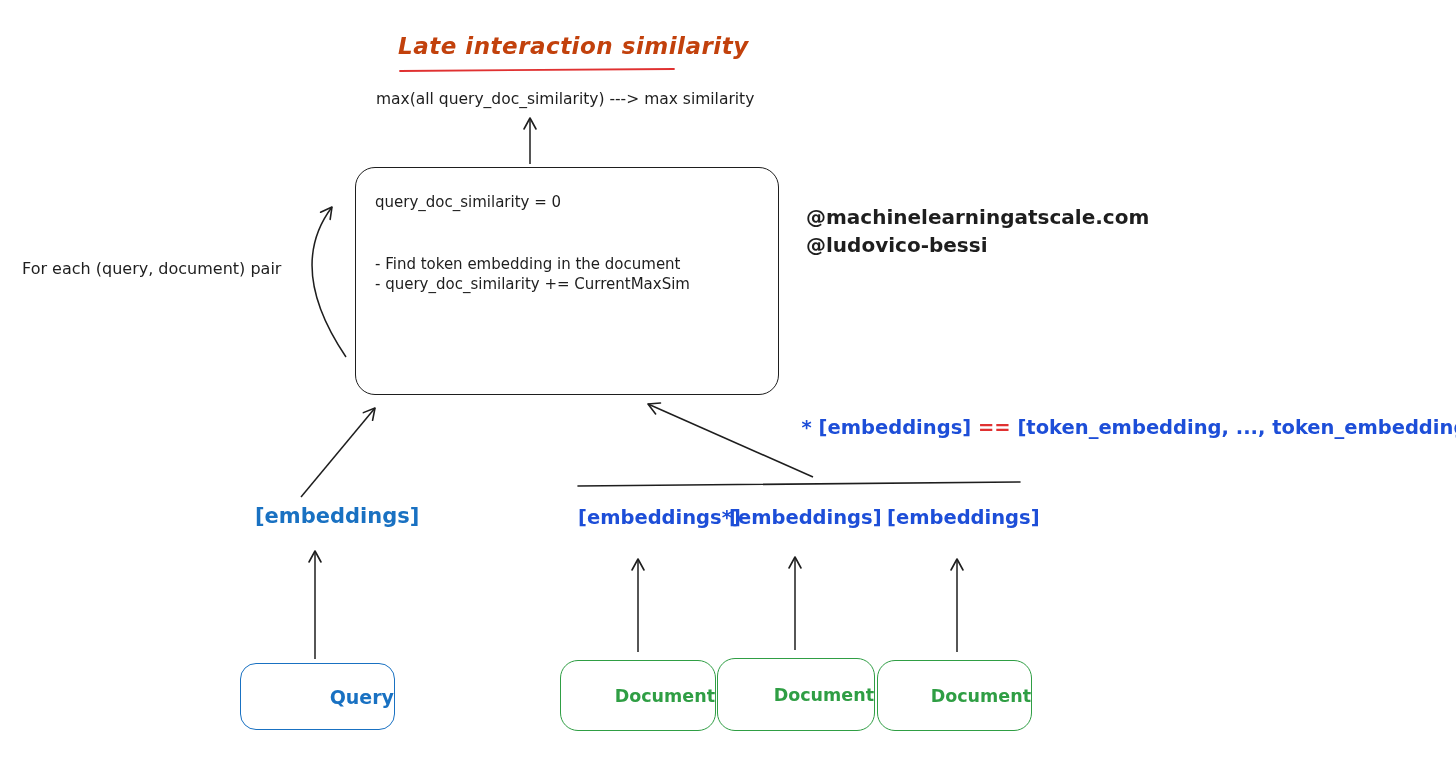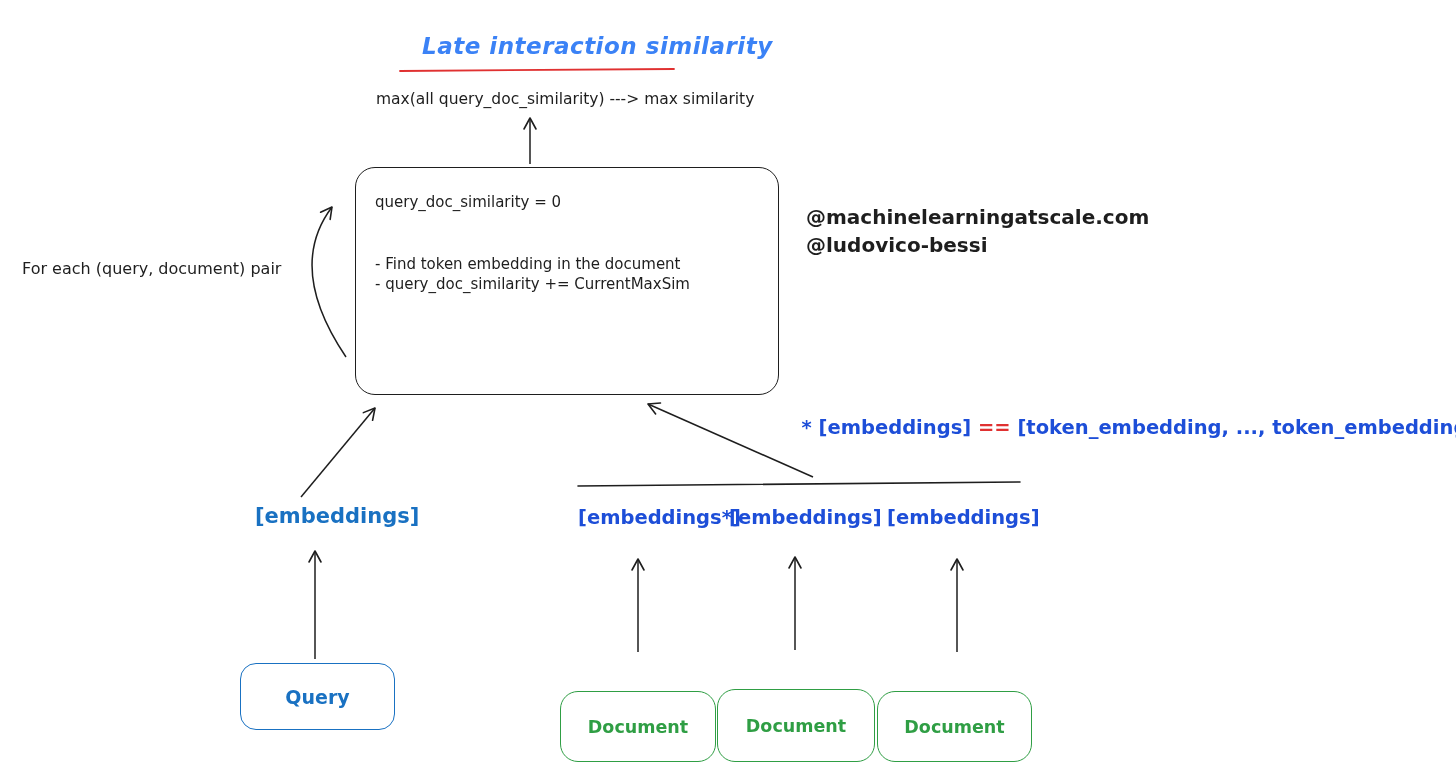--- a/index.html
+++ b/index.html
@@ -10,23 +10,22 @@
     font-family: "DejaVu Sans", sans-serif;
     color: #1e1e1e;
     position: relative;
   }
   .abs { position: absolute; }
 
   .title {
     left: 398px; top: 33px;
     font-size: 23px; font-weight: 600;
     letter-spacing: 0.5px;
-    color: #3b82f6;
+    color: #c2410c;
     font-style: italic;
-    margin-left: 24px;
   }
   .formula {
     left: 376px; top: 90px;
     font-size: 15.5px; font-weight: 500;
     white-space: pre;
   }
   .handles {
     left: 806px; top: 203px;
     font-size: 20px; font-weight: 600;
     line-height: 28px;
@@ -65,31 +64,31 @@
   .doc-emb-label {
     top: 506px;
     font-size: 19.5px; font-weight: 600;
     white-space: pre;
   }
   .emb1 { left: 578px; }
   .emb2 { left: 729px; }
   .emb3 { left: 887px; }
 
   .node-box {
-    display: flex; align-items: center; justify-content: center;
+    display: flex; align-items: center; justify-content: flex-end;
     background: #ffffff;
   }
   .query-box {
     left: 240px; top: 663px; width: 155px; height: 67px;
     border: 1.6px solid #1971c2; border-radius: 16px;
     color: #1971c2; font-size: 19px; font-weight: 600;
   }
   .doc-box {
     border: 1.6px solid #2f9e44; border-radius: 18px;
-    color: #2f9e44; font-size: 17.5px; font-weight: 600; margin-top: 31px;
+    color: #2f9e44; font-size: 17.5px; font-weight: 600;
   }
   .doc1 { left: 560px; top: 660px; width: 156px; height: 71px; }
   .doc2 { left: 717px; top: 658px; width: 158px; height: 73px; }
   .doc3 { left: 877px; top: 660px; width: 155px; height: 71px; }
 
   svg.arrows {
     position: absolute; left: 0; top: 0;
     width: 1456px; height: 765px;
     pointer-events: none;
   }

